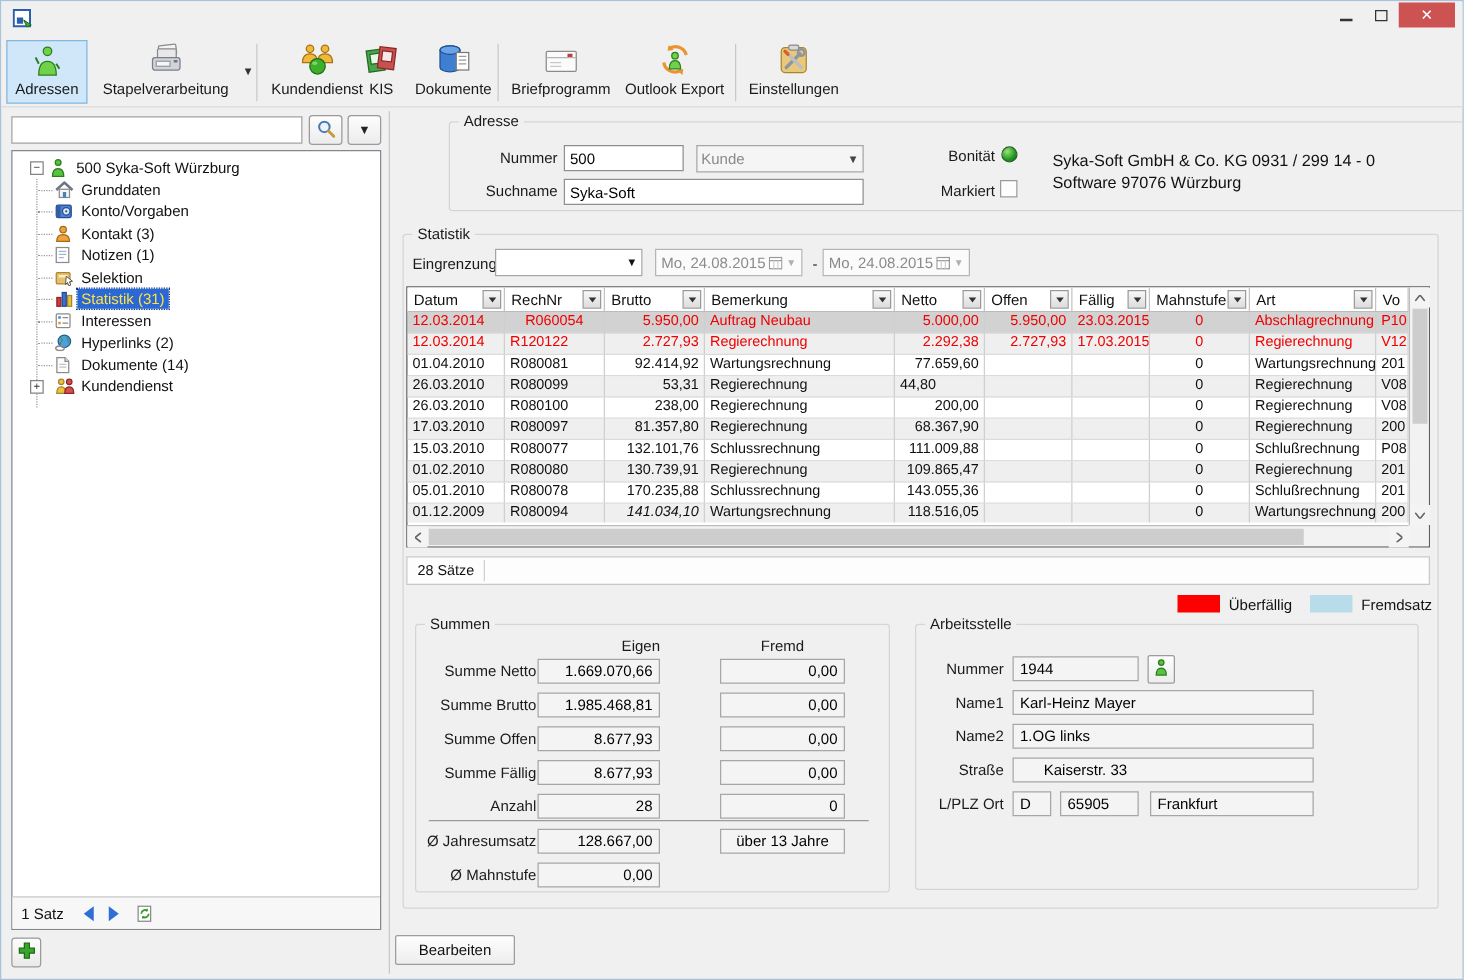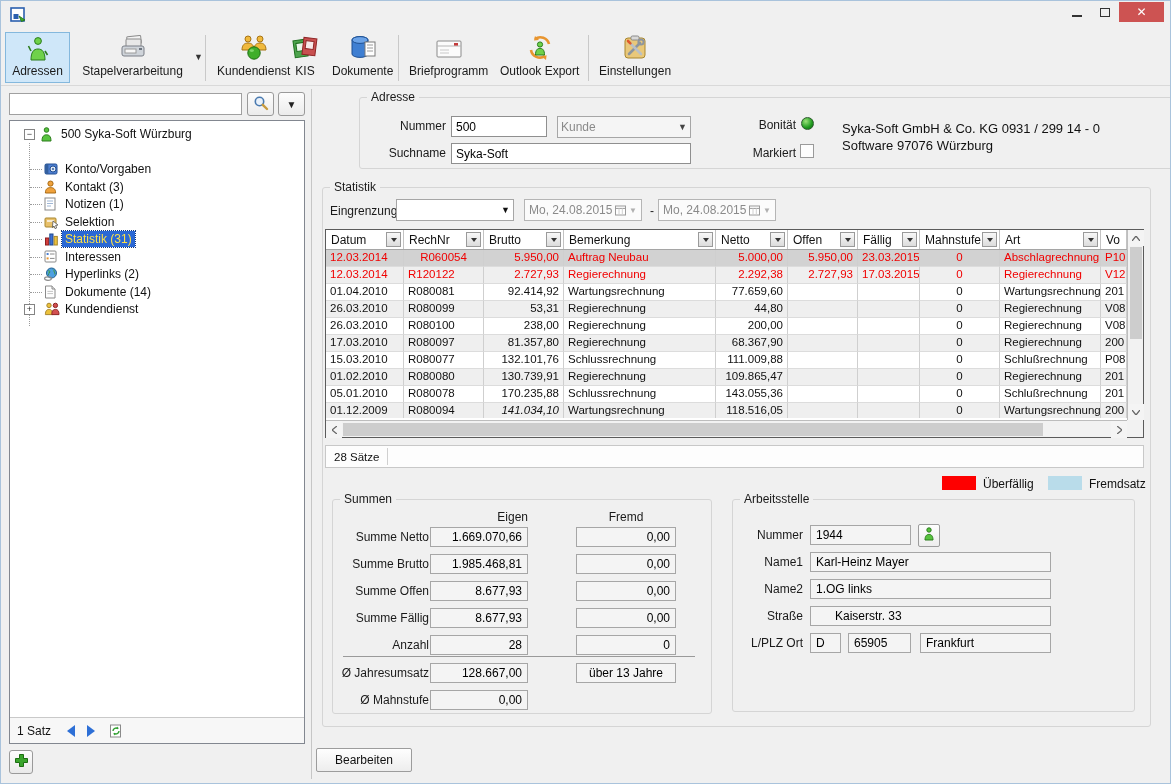--- a/index.html
+++ b/index.html
@@ -225,20 +225,29 @@
     <div class="tree-area" id="tree">
         <div class="tvline" style="left: 19px; top: 22px; height: 183px;"></div>
         <div class="trow" style="top: 5px; left: 0px; right: 0px;">
           <span class="expander" style="left:14px;top:3px;">−</span>
           <span class="abs" style="left:30px;top:1px;"><svg width="13" height="15" viewBox="0 0 13 15">
               <circle cx="6.5" cy="3" r="2.3" fill="#57c33e" stroke="#2c7d1d"></circle>
               <path d="M2 14 c0-4.6 1.8-6.2 4.5-6.2 s4.5 1.6 4.5 6.2 Z" fill="#57c33e" stroke="#2c7d1d"></path>
             </svg></span>
           <span class="tlabel-text abs" style="left:48px;top:0;">500 Syka-Soft Würzburg</span>
         </div>
+        <div class="trow" style="top: 22.5px; left: 0px; right: 0px;">
+          <span class="tstub" style="left:20px;top:8px;"></span>
+          <span class="abs" style="left:34px;top:1px;"><svg width="15" height="14" viewBox="0 0 15 14">
+              <path d="M1 7 L7.5 1 L14 7" fill="none" stroke="#6b7785" stroke-width="2"></path>
+              <rect x="3.4" y="6.4" width="8.2" height="6.6" fill="#f4f4f4" stroke="#8a8a8a"></rect>
+              <rect x="6.3" y="8.6" width="2.6" height="4.4" fill="#4d7fb5"></rect>
+            </svg></span>
+          <span class="tlabel-text abs" style="left:52px;top:0;">Grunddaten</span>
+        </div>
         <div class="trow" style="top: 40px; left: 0px; right: 0px;">
           <span class="tstub" style="left:20px;top:8px;"></span>
           <span class="abs" style="left:34px;top:1px;"><svg width="15" height="14" viewBox="0 0 15 14">
               <rect x="1" y="2" width="12" height="10" rx="1.4" fill="#4d7fd2" stroke="#224f92"></rect>
               <rect x="1" y="2" width="3.4" height="10" fill="#335f9e"></rect>
               <circle cx="9" cy="7" r="3" fill="#dfe8f4" stroke="#224f92"></circle>
               <circle cx="9" cy="7" r="0.9" fill="#224f92"></circle>
             </svg></span>
           <span class="tlabel-text abs" style="left:52px;top:0;">Konto/Vorgaben</span>
         </div>
@@ -475,21 +484,21 @@
             <div class="dcell" style="width: 62px; flex: 0 0 62px; text-align: left;"></div>
             <div class="dcell" style="width: 80px; flex: 0 0 80px; text-align: center;">0</div>
             <div class="dcell" style="width: 101px; flex: 0 0 101px; text-align: left;">Wartungsrechnung</div>
             <div class="dcell" style="width: 26px; flex: 0 0 26px; text-align: left;">201</div>
           </div>
           <div class="drow" style="background: rgb(239, 239, 239);">
             <div class="dcell" style="width: 78px; flex: 0 0 78px; text-align: left;">26.03.2010</div>
             <div class="dcell" style="width: 80px; flex: 0 0 80px; text-align: left;">R080099</div>
             <div class="dcell" style="width: 80px; flex: 0 0 80px; text-align: right;">53,31</div>
             <div class="dcell" style="width: 152px; flex: 0 0 152px; text-align: left;">Regierechnung</div>
-            <div class="dcell" style="width: 72px; flex: 0 0 72px; text-align: right;">44,80</div>
+            <div class="dcell" style="width: 72px; flex: 0 0 72px; text-align: left;">44,80</div>
             <div class="dcell" style="width: 70px; flex: 0 0 70px; text-align: right;"></div>
             <div class="dcell" style="width: 62px; flex: 0 0 62px; text-align: left;"></div>
             <div class="dcell" style="width: 80px; flex: 0 0 80px; text-align: center;">0</div>
             <div class="dcell" style="width: 101px; flex: 0 0 101px; text-align: left;">Regierechnung</div>
             <div class="dcell" style="width: 26px; flex: 0 0 26px; text-align: left;">V08</div>
           </div>
           <div class="drow">
             <div class="dcell" style="width: 78px; flex: 0 0 78px; text-align: left;">26.03.2010</div>
             <div class="dcell" style="width: 80px; flex: 0 0 80px; text-align: left;">R080100</div>
             <div class="dcell" style="width: 80px; flex: 0 0 80px; text-align: right;">238,00</div>

